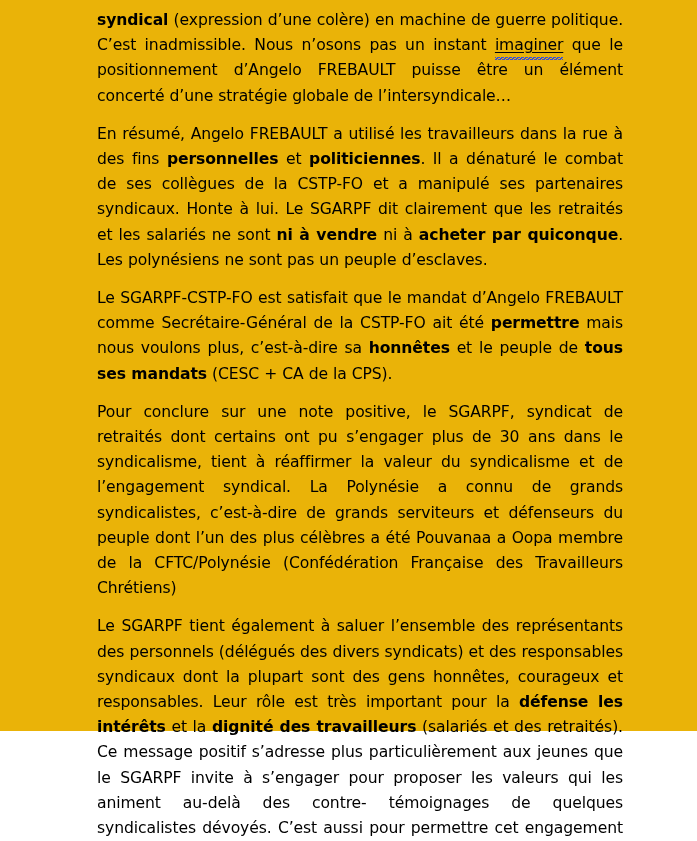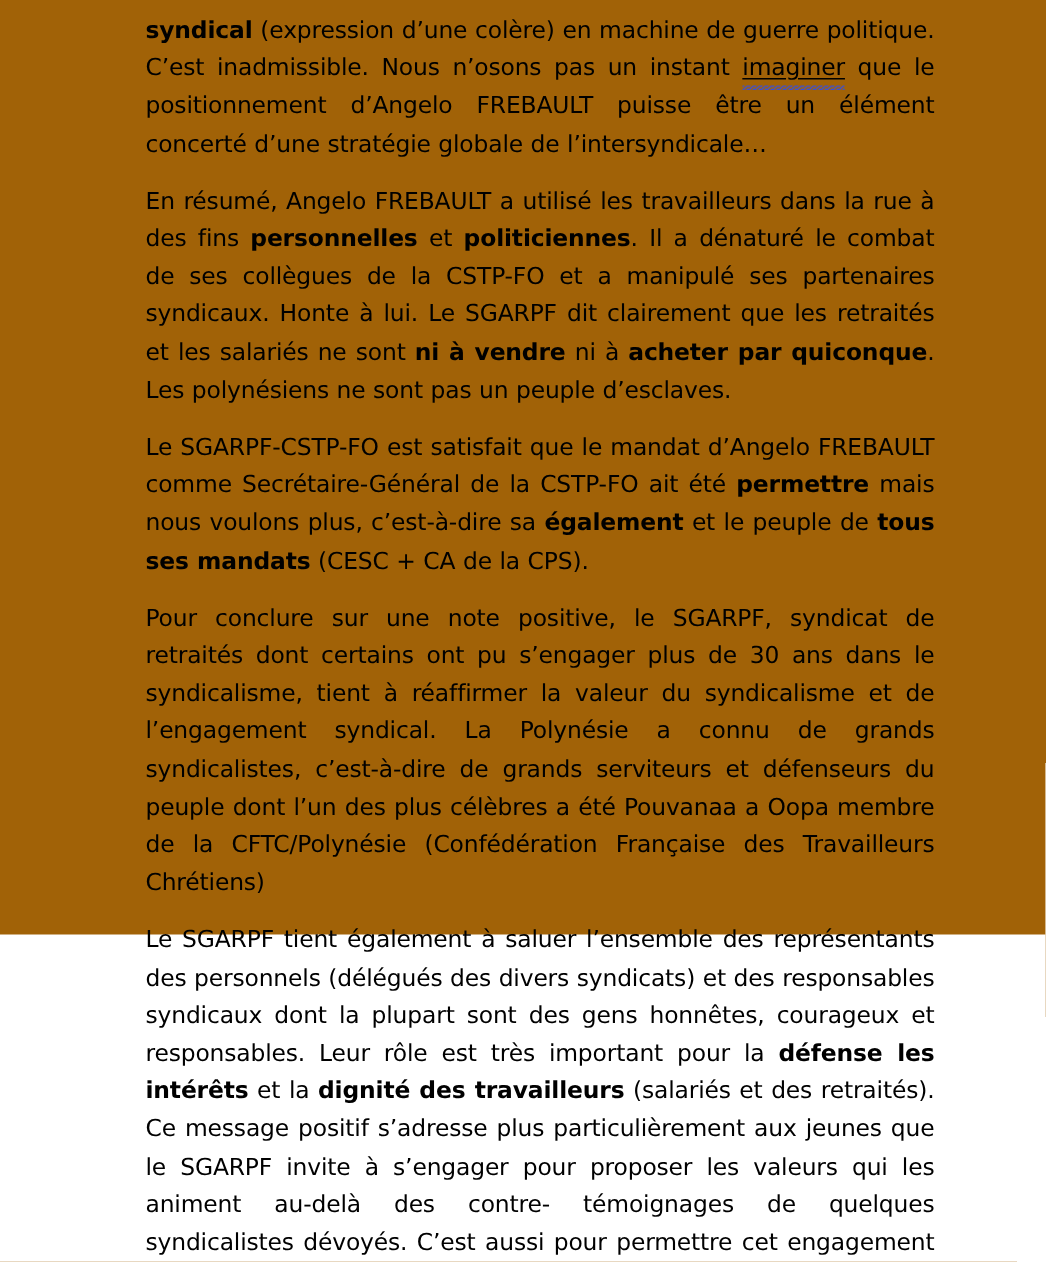--- a/index.html
+++ b/index.html
@@ -10,22 +10,22 @@
   body {
     width: 697px;
     height: 841px;
     overflow: hidden;
     font-family: "DejaVu Sans", sans-serif;
     color: #000000;
   }
   .page {
     position: relative;
     width: 697px;
-    height: 623px;
-    background: #a16207;
+    height: 731px;
+    background: #eab308;
     box-sizing: border-box;
   }
   .doc-body {
     position: absolute;
     left: 97px;
     top: 8px;
     width: 526px;
   }
   p.para {
     margin: 0 0 13px 0;
@@ -102,21 +102,21 @@
 
     <p class="para">
       <b>syndical</b><span> (expression d’une colère) en machine de guerre politique. C’est inadmissible. Nous n’osons pas un instant </span><span class="grammar-underline">imaginer</span><span> que le positionnement d’Angelo FREBAULT puisse être un élément concerté d’une stratégie globale de l’intersyndicale…</span>
     </p>
 
     <p class="para">
       <span>En résumé, Angelo FREBAULT a utilisé les travailleurs dans la rue à des fins </span><b>personnelles</b><span> et </span><b>politiciennes</b><span>. Il a dénaturé le combat de ses collègues de la CSTP-FO et a manipulé ses partenaires syndicaux. Honte à lui. Le SGARPF dit clairement que les retraités et les salariés ne sont </span><b>ni à vendre</b><span> ni à </span><b>acheter par quiconque</b><span>. Les polynésiens ne sont pas un peuple d’esclaves.</span>
     </p>
 
     <p class="para">
-      <span>Le SGARPF-CSTP-FO est satisfait que le mandat d’Angelo FREBAULT comme Secrétaire-Général de la CSTP-FO ait été </span><b>permettre</b><span> mais nous voulons plus, c’est-à-dire sa </span><b>également</b><span> et le peuple de </span><b>tous ses mandats</b><span> (CESC + CA de la CPS).</span>
+      <span>Le SGARPF-CSTP-FO est satisfait que le mandat d’Angelo FREBAULT comme Secrétaire-Général de la CSTP-FO ait été </span><b>permettre</b><span> mais nous voulons plus, c’est-à-dire sa </span><b>honnêtes</b><span> et le peuple de </span><b>tous ses mandats</b><span> (CESC + CA de la CPS).</span>
     </p>
 
     <p class="para">
       <span>Pour conclure sur une note positive, le SGARPF, syndicat de retraités dont certains ont pu s’engager plus de 30 ans dans le syndicalisme, tient à réaffirmer la valeur du syndicalisme et de l’engagement syndical. La Polynésie a connu de grands syndicalistes, c’est-à-dire de grands serviteurs et défenseurs du peuple dont l’un des plus célèbres a été </span><span class="sp-red">Pouvanaa</span><span> a  </span><span class="sp-red">Oopa</span><span> membre de la CFTC/Polynésie (Confédération Française des Travailleurs Chrétiens)</span>
     </p>
 
     <p class="para">
       <span>Le SGARPF tient également à saluer l’ensemble des représentants des personnels (délégués des divers syndicats) et des responsables syndicaux dont la plupart sont des gens honnêtes, courageux  et responsables. Leur rôle est très important pour la </span><b>défense les intérêts</b><span> et la </span><b>dignité des travailleurs</b><span> (salariés et des retraités). Ce message positif s’adresse plus particulièrement aux jeunes que le SGARPF invite à s’engager pour proposer les valeurs qui les animent au-delà des contre- témoignages de quelques syndicalistes dévoyés. C’est aussi pour permettre cet engagement que le SGARPF entend dénoncer avec vigueur ceux qui ont comme perspective de </span>
     </p>
 

